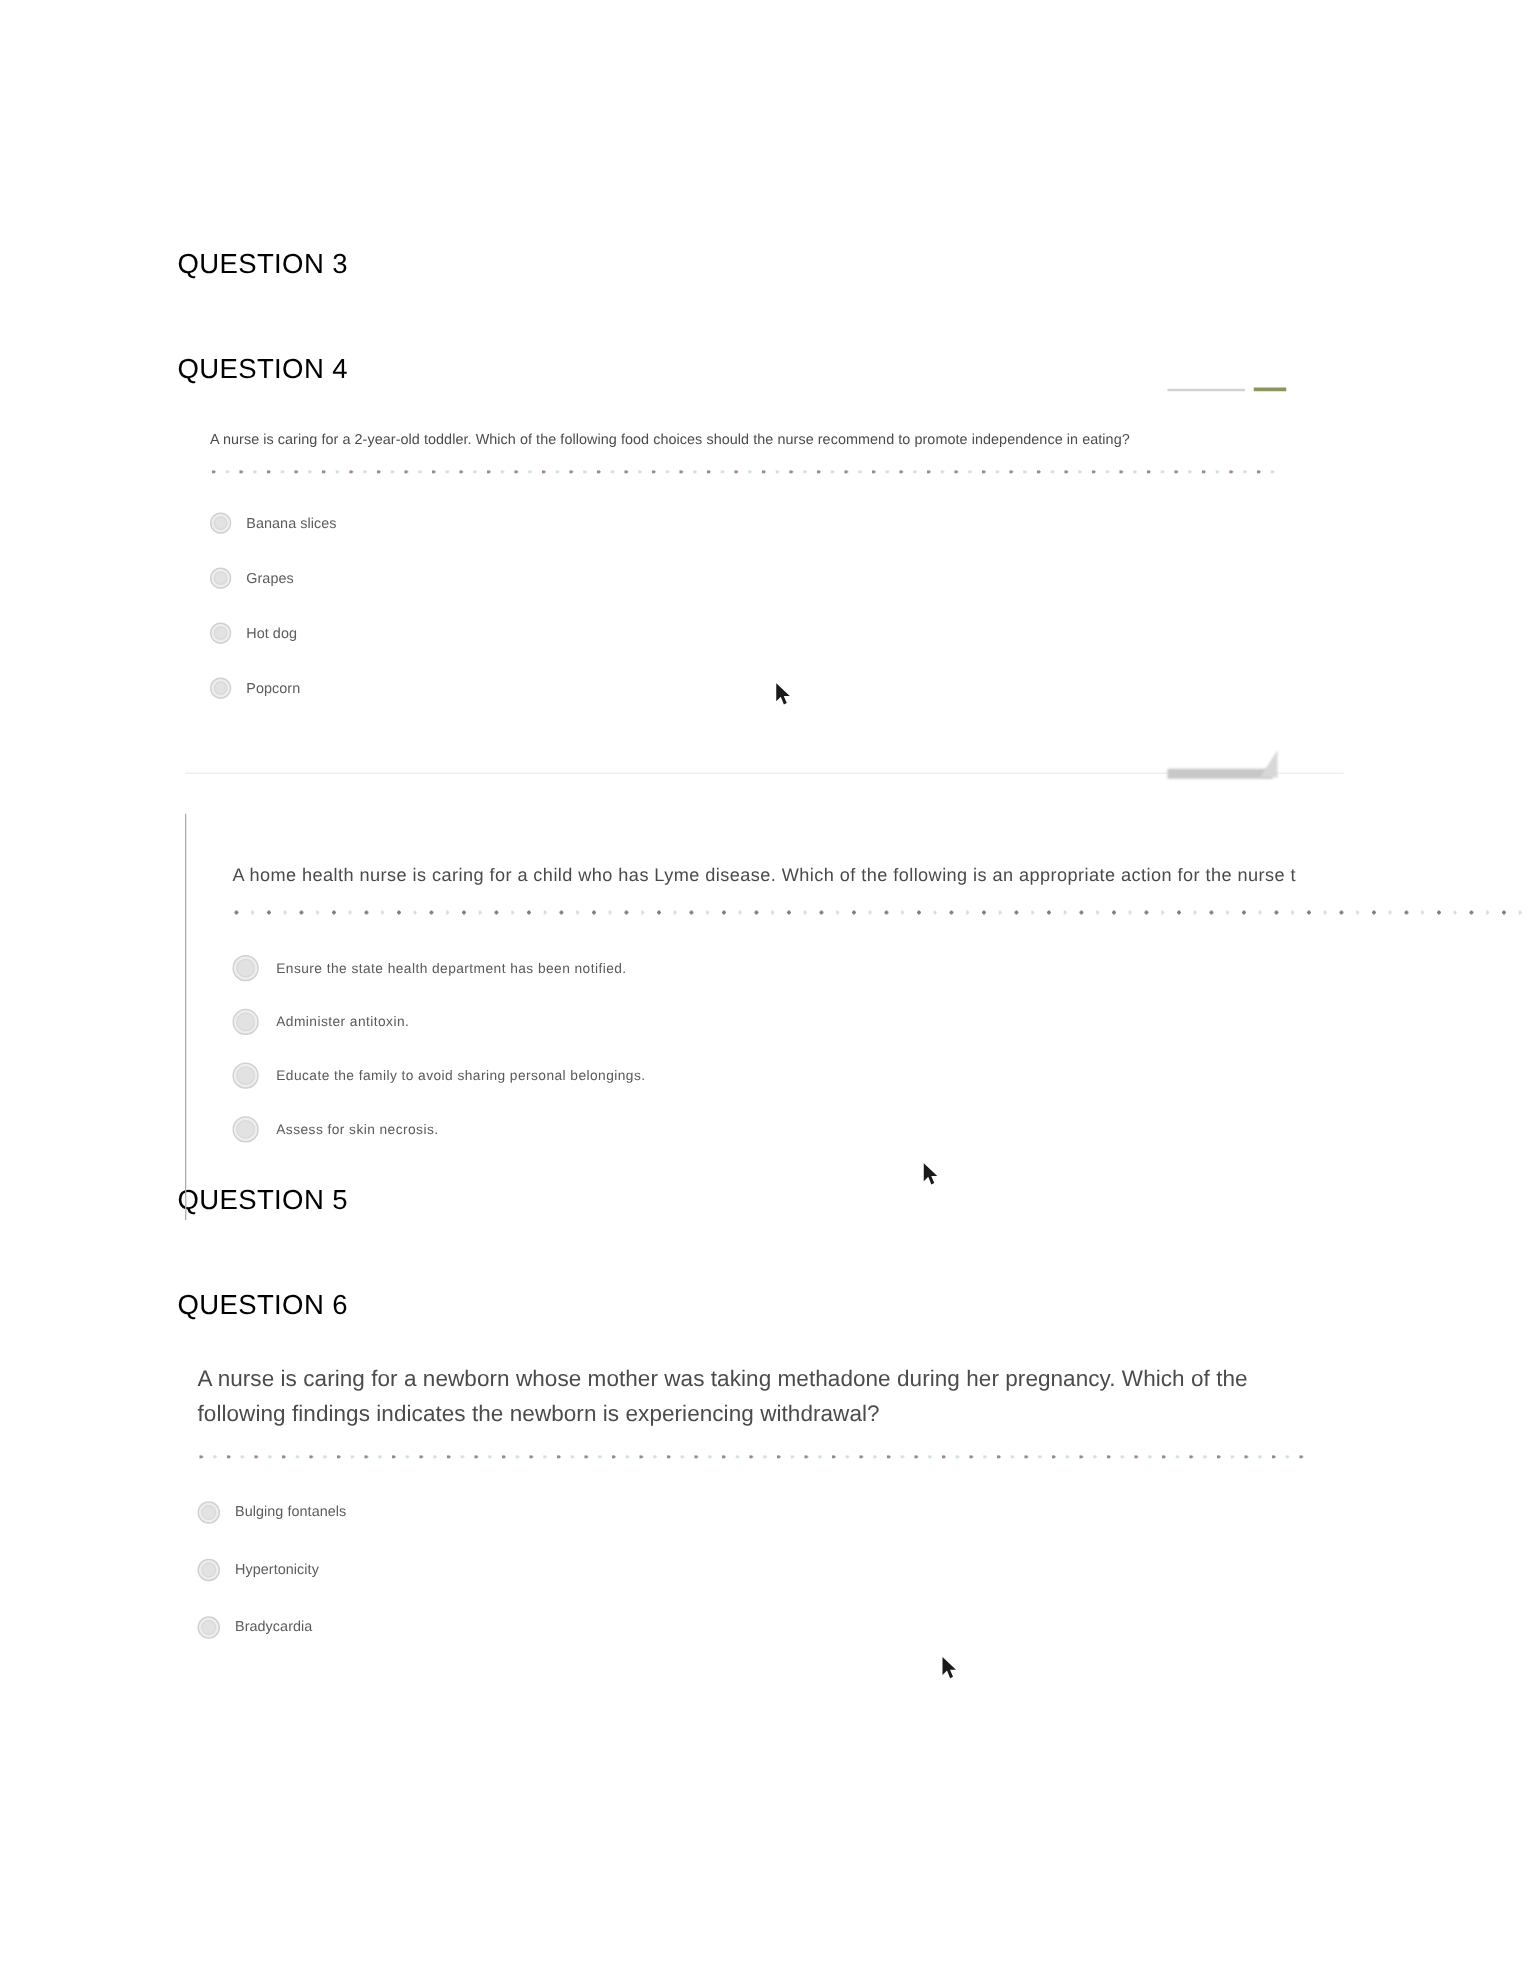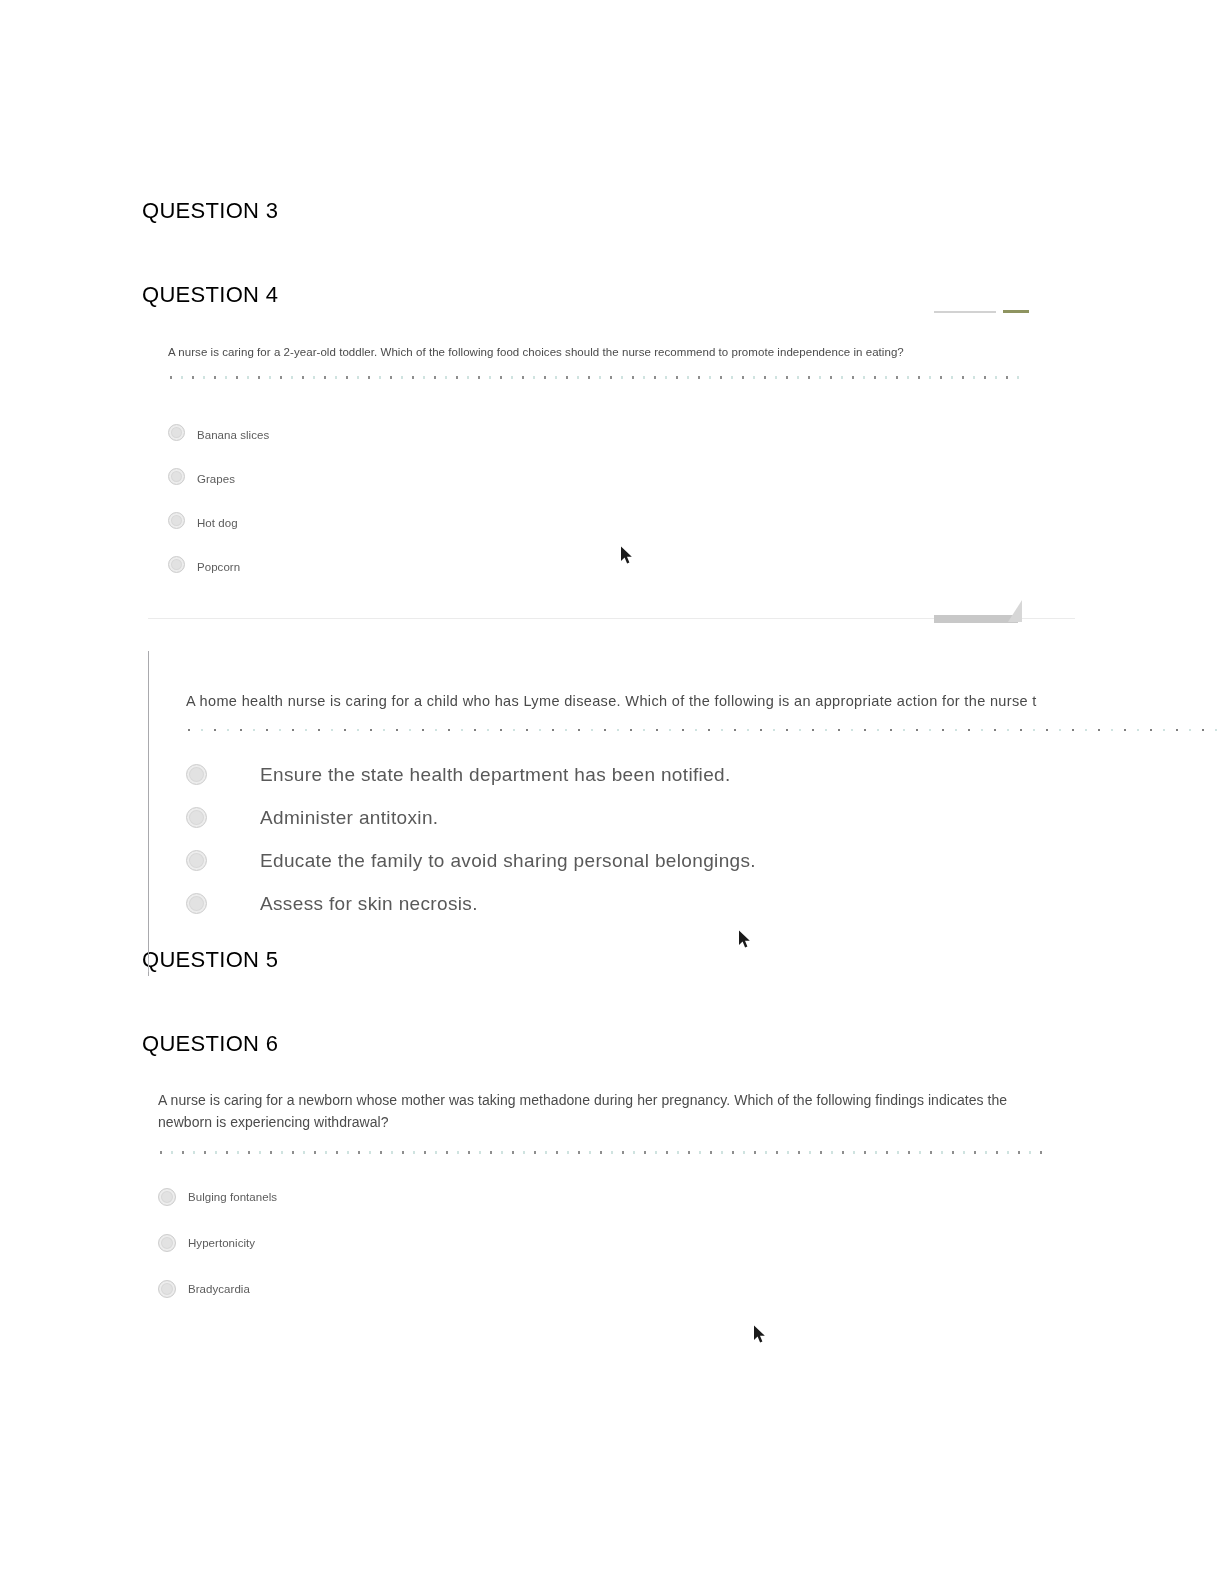--- a/index.html
+++ b/index.html
@@ -85,21 +85,21 @@
   }
 
   
   #card-q4 {
     left: 168px;
     top: 344px;
     width: 900px;
   }
   #card-q4 .qstem { font-size: 11.5px; }
   #card-q4 .dotline { width: 858px; }
-  #card-q4 .opt { height: 44px; align-items: flex-end; }
+  #card-q4 .opt { height: 44px; }
 
   
   #card-lyme {
     left: 186px;
     top: 690px;
     width: 1100px;
   }
   #card-lyme .qstem {
     font-size: 14.5px;
     letter-spacing: 0.35px;
@@ -116,45 +116,44 @@
       radial-gradient(circle 2.0px at 16px 4px, #cfe3e0 70%, rgba(207,227,224,0) 72%);
     filter: blur(0.2px);
   }
   #card-lyme .options { margin-top: 20px; }
   #card-lyme .opt { height: 43px; gap: 14px; }
   #card-lyme .radio {
     width: 19px; height: 19px;
     filter: blur(0.4px);
   }
   #card-lyme .opt-label {
-    font-size: 19px;
+    font-size: 11px;
     letter-spacing: 0.35px;
     color: #595959;
     filter: blur(0.35px);
-    margin-left: 39px;
   }
 
   
   #lyme-rule {
     position: absolute;
     left: 148px;
     top: 651px;
     width: 1px;
     height: 325px;
     background: #a9a9ad;
   }
 
   
   #card-q6 {
     left: 158px;
     top: 1090px;
     width: 900px;
   }
   #card-q6 .qstem {
-    font-size: 14px;
+    font-size: 18px;
     width: 855px;
   }
   #card-q6 .dotline { width: 890px; margin-top: 16px; }
   #card-q6 .options { margin-top: 18px; }
   #card-q6 .opt { height: 46px; align-items: center; }
   #card-q6 .radio { width: 16px; height: 16px; }
 
   
   .hr-divider {
     position: absolute;

